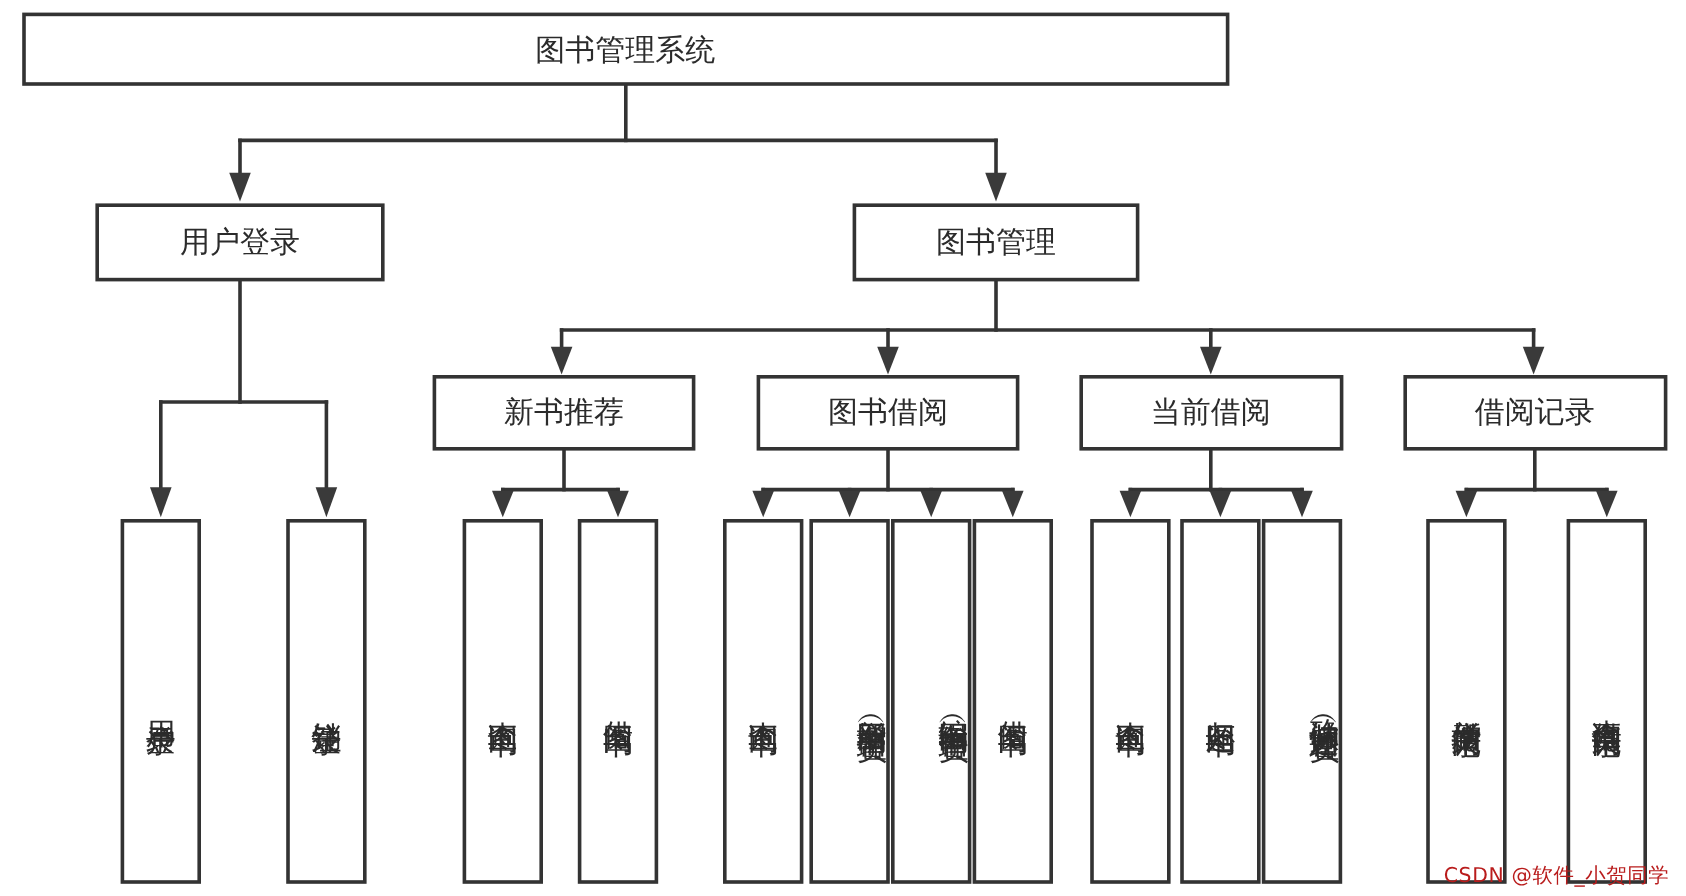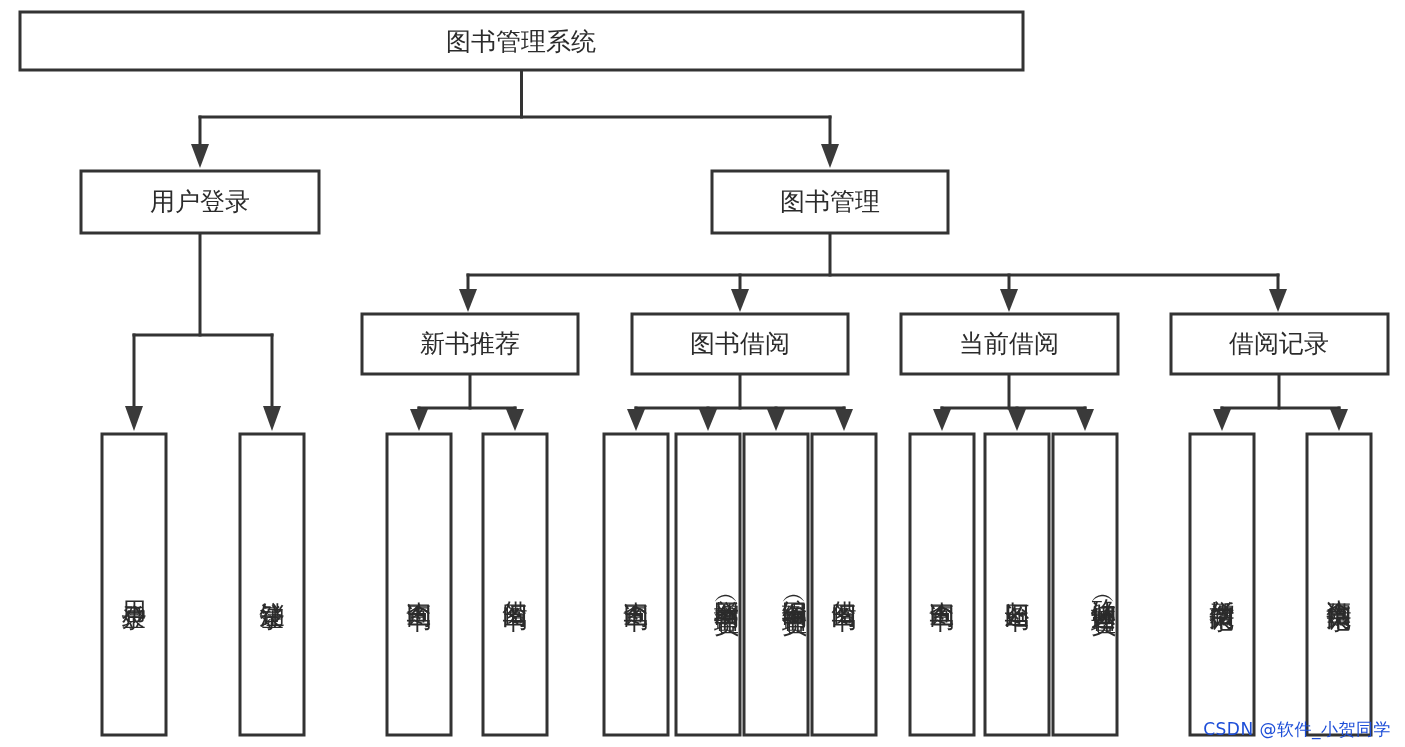--- a/index.html
+++ b/index.html
@@ -59,21 +59,21 @@
     white-space: nowrap;
     text-align: center;
     pointer-events: none;
   }
   .watermark {
     position: absolute;
     right: 14px;
     bottom: 6px;
     font-family: "DejaVu Sans", "Liberation Sans", sans-serif;
     font-size: 17px;
-    color: #1d4ed8;
+    color: #b91c1c;
     letter-spacing: 0.5px;
     white-space: nowrap;
   }
 </style>
 </head>
 <body>
 
 <div id="diagram-root">
 
   <svg class="diagram" viewBox="0 0 1405 747" xmlns="http://www.w3.org/2000/svg">

